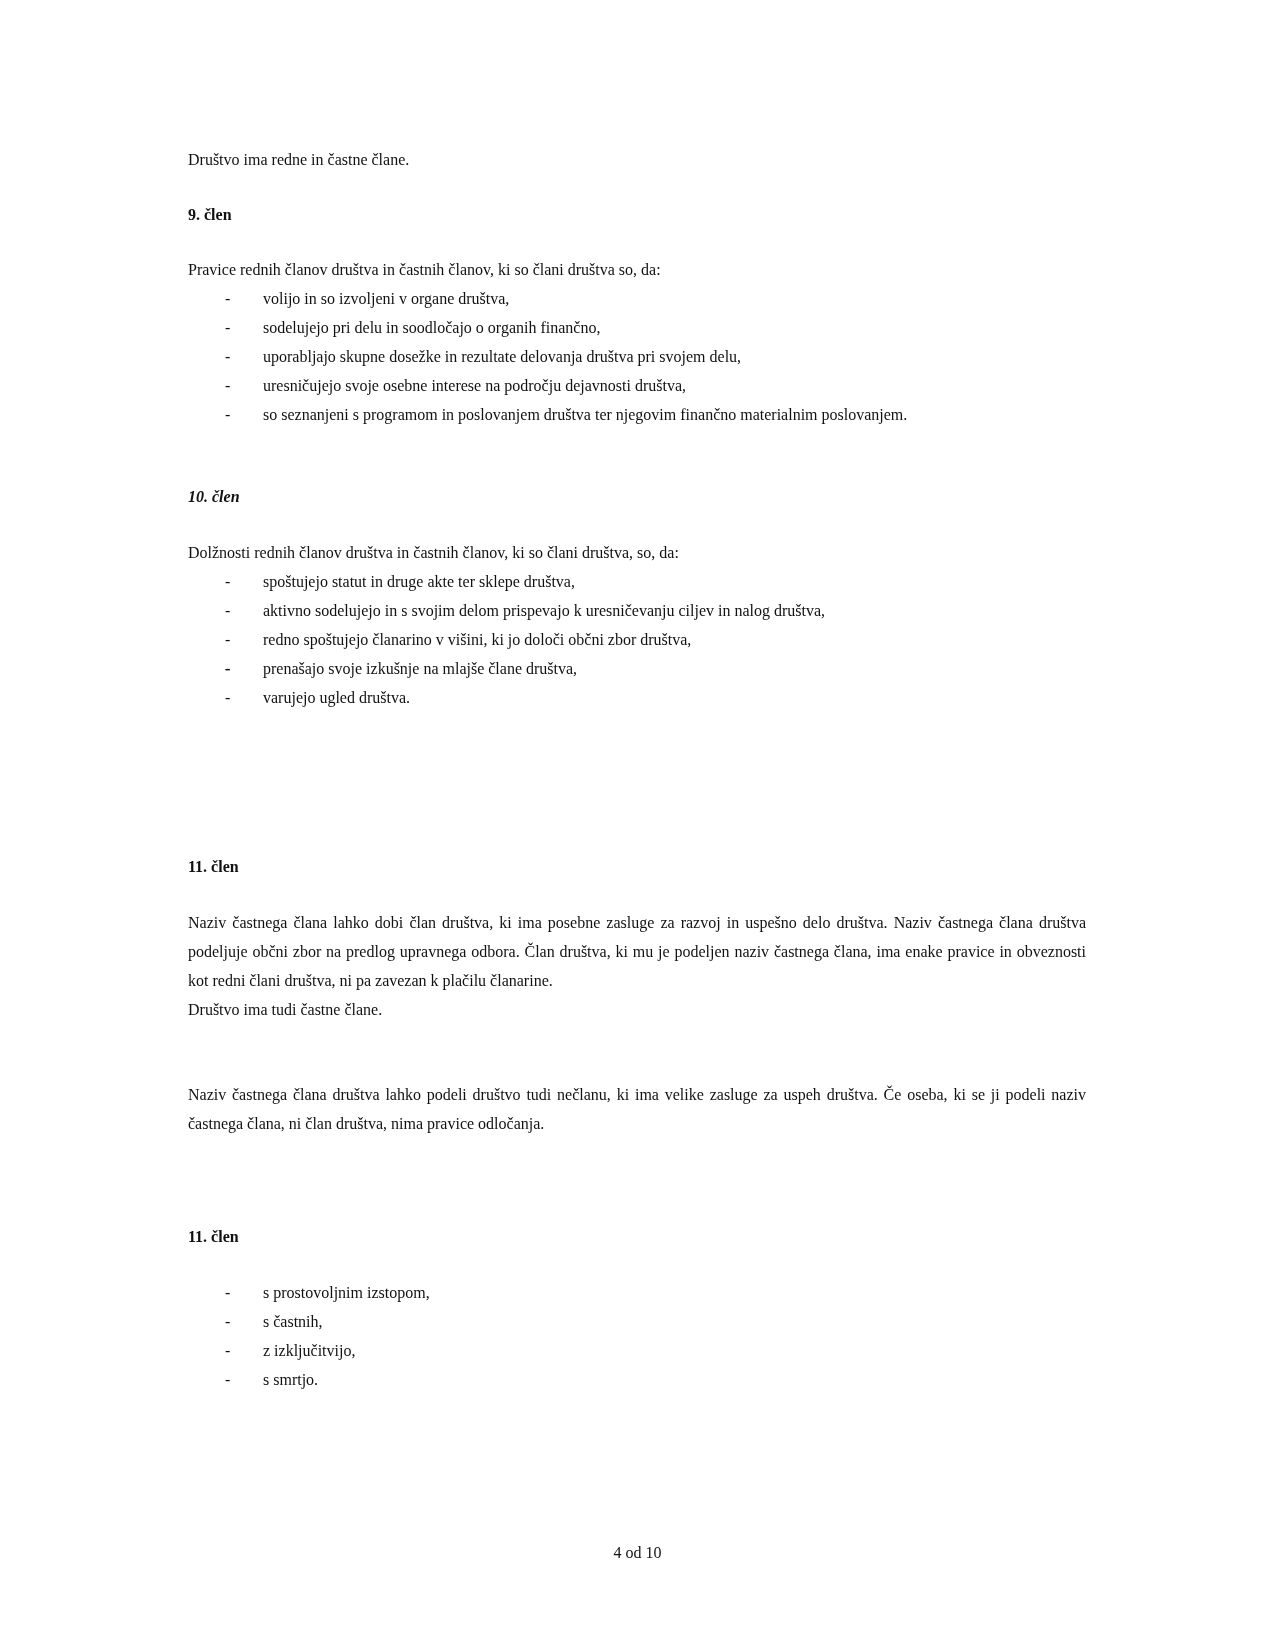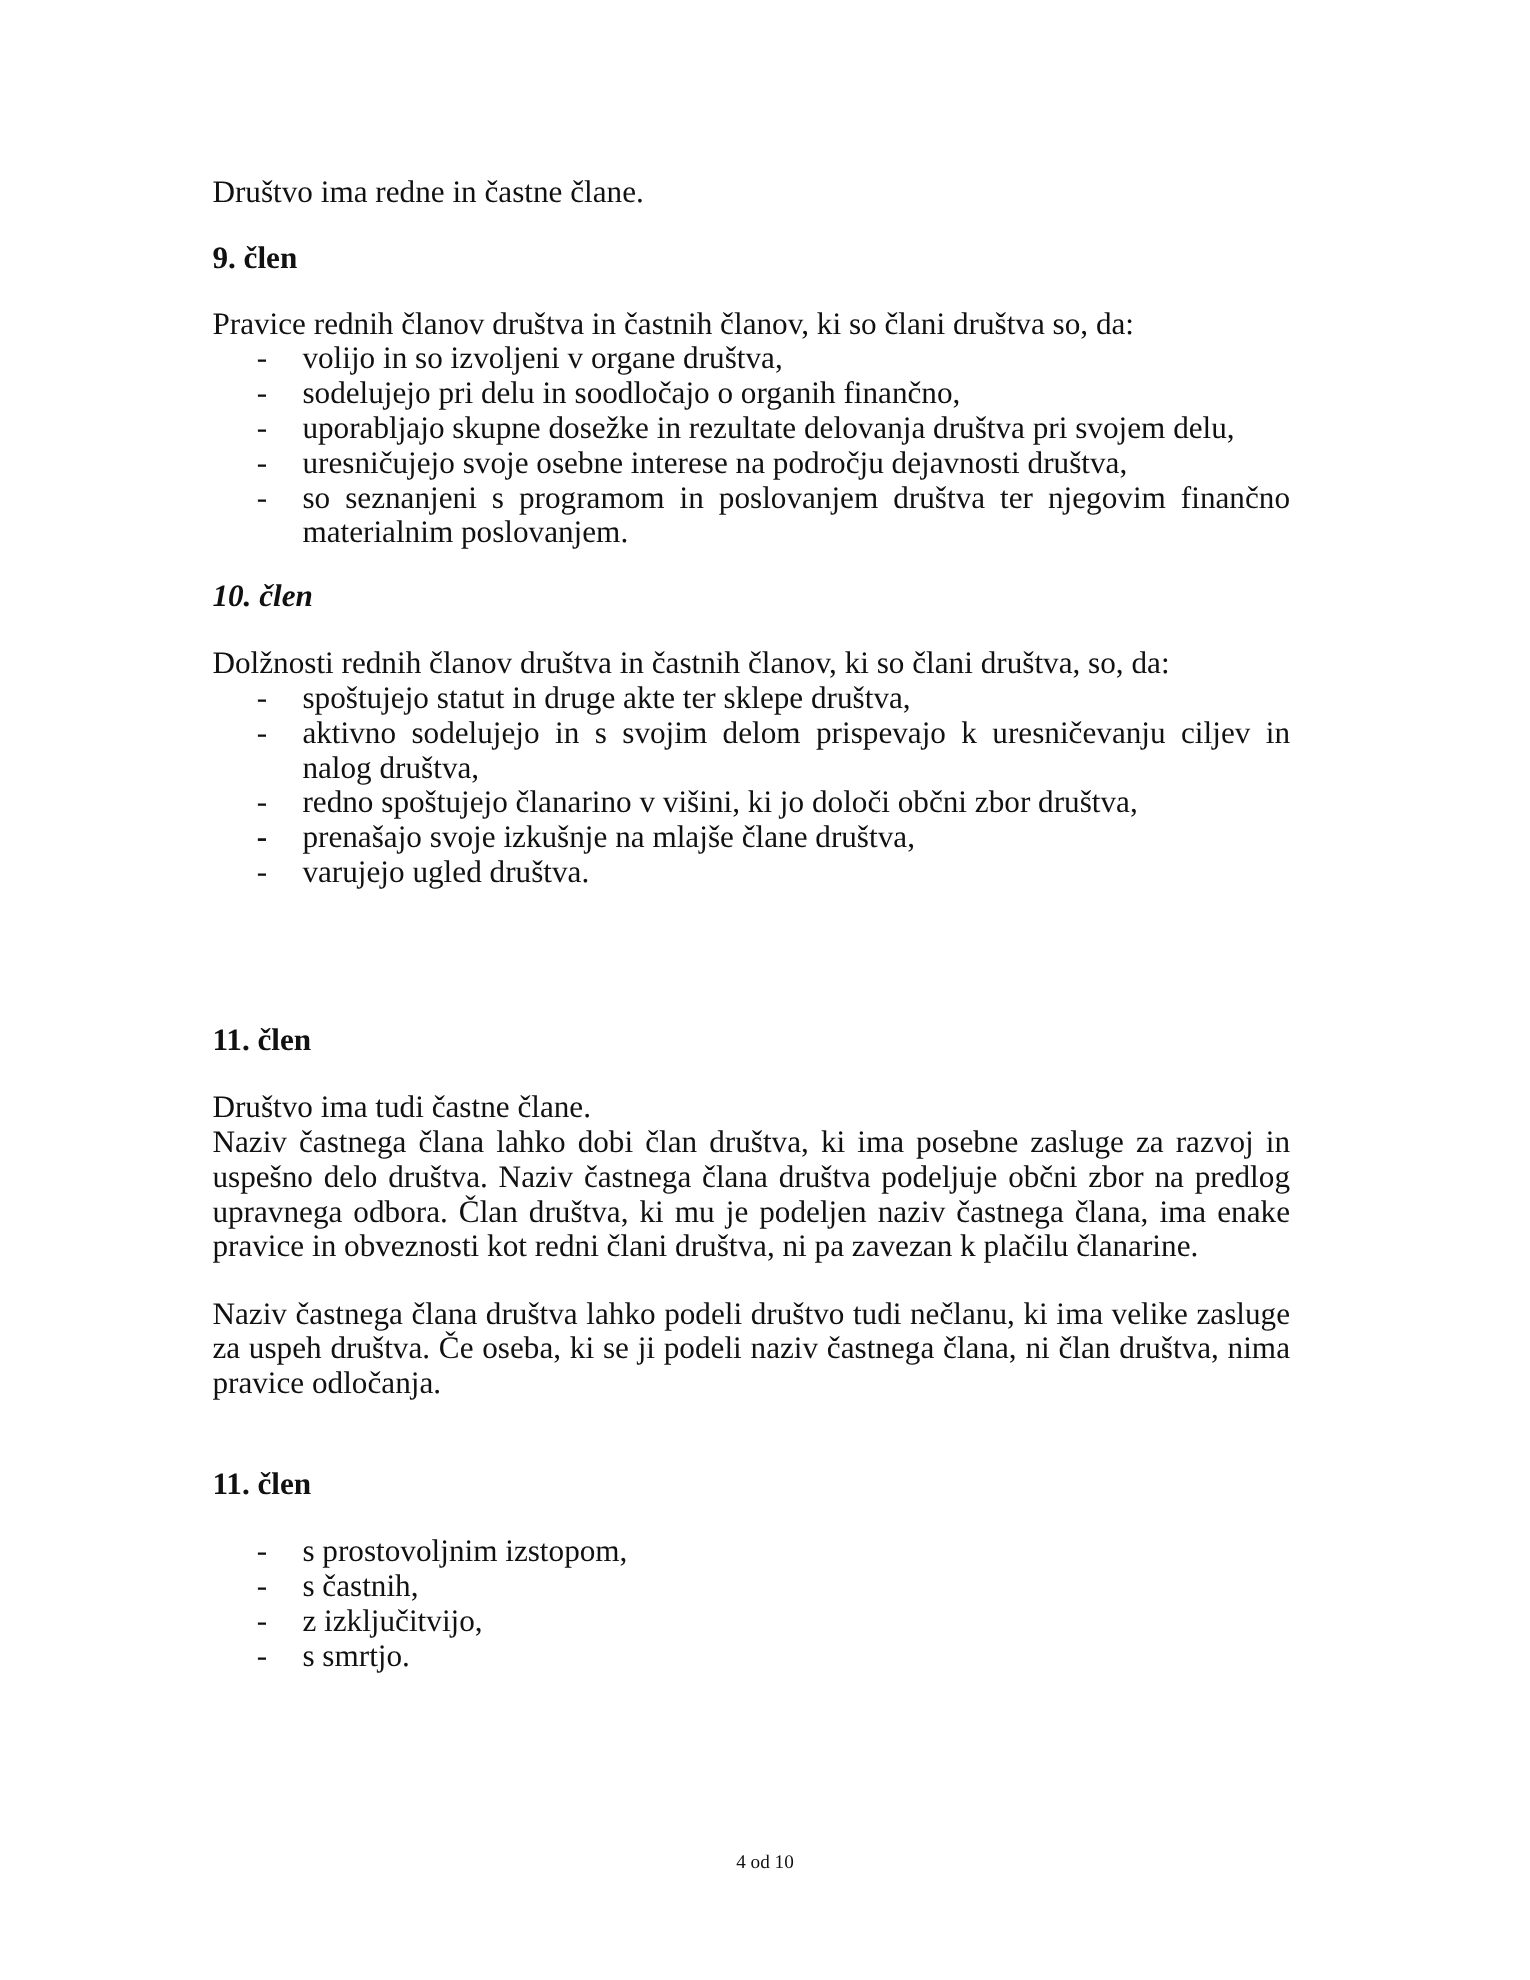--- a/index.html
+++ b/index.html
@@ -1,19 +1,19 @@
 <!DOCTYPE html>
 <html><head>
 <meta charset="utf-8">
 <style>
   html, body { margin: 0; padding: 0; background: #ffffff; }
   body { width: 1275px; height: 1650px; position: relative; overflow: hidden;
          font-family: "Liberation Serif", "DejaVu Serif", serif; color: #111; }
   .page { position: absolute; left: 0; top: 0; width: 1275px; height: 1650px; }
-  .blk { position: absolute; left: 177px; width: 898px; font-size: 26px; line-height: 29px; }
+  .blk { position: absolute; left: 188px; width: 898px; font-size: 16px; line-height: 29px; }
   .para { margin: 0; text-align: justify; }
   .head { font-weight: bold; margin: 0; }
   ul.dash { list-style: none; margin: 0; padding: 0; }
   ul.dash li { position: relative; padding-left: 75px; text-align: justify; }
   ul.dash li .d { position: absolute; left: 37px; top: 0; }
   .pnum { position: absolute; left: 0; width: 1275px; top: 1544px; text-align: center; font-size: 16px; }
 </style>
 </head>
 <body>
 
@@ -49,22 +49,22 @@
       <li><span class="d">-</span></li>
       <li><span class="d">-</span><span>prenašajo svoje izkušnje na mlajše člane društva,</span></li>
       <li><span class="d">-</span><span>varujejo ugled društva.</span></li>
     </ul>
   </div>
 
   <div class="blk" style="top:852px;">
     <p class="head">11. člen</p>
   </div>
   <div class="blk" style="top:908px;">
+    <p class="para">Naziv častnega člana lahko dobi član društva, ki ima posebne zasluge za razvoj in uspešno delo društva. Naziv častnega člana društva podeljuje občni zbor na predlog upravnega odbora. Član društva, ki mu je podeljen naziv častnega člana, ima enake pravice in obveznosti kot redni člani društva, ni pa zavezan k plačilu članarine.</p>
     <p class="para">Društvo ima tudi častne člane.</p>
-    <p class="para">Naziv častnega člana lahko dobi član društva, ki ima posebne zasluge za razvoj in uspešno delo društva. Naziv častnega člana društva podeljuje občni zbor na predlog upravnega odbora. Član društva, ki mu je podeljen naziv častnega člana, ima enake pravice in obveznosti kot redni člani društva, ni pa zavezan k plačilu članarine.</p>
   </div>
   <div class="blk" style="top:1080px;">
     <p class="para">Naziv častnega člana društva lahko podeli društvo tudi nečlanu, ki ima velike zasluge za uspeh društva. Če oseba, ki se ji podeli naziv častnega člana, ni član društva, nima pravice odločanja.</p>
   </div>
 
   <div class="blk" style="top:1222px;">
     <p class="head">11. člen</p>
   </div>
   <div class="blk" style="top:1278px;">
     <ul class="dash">

